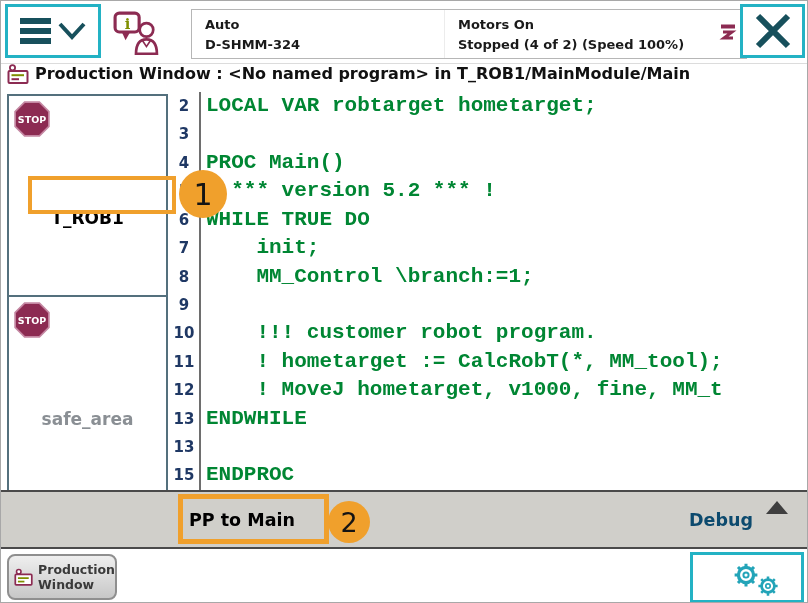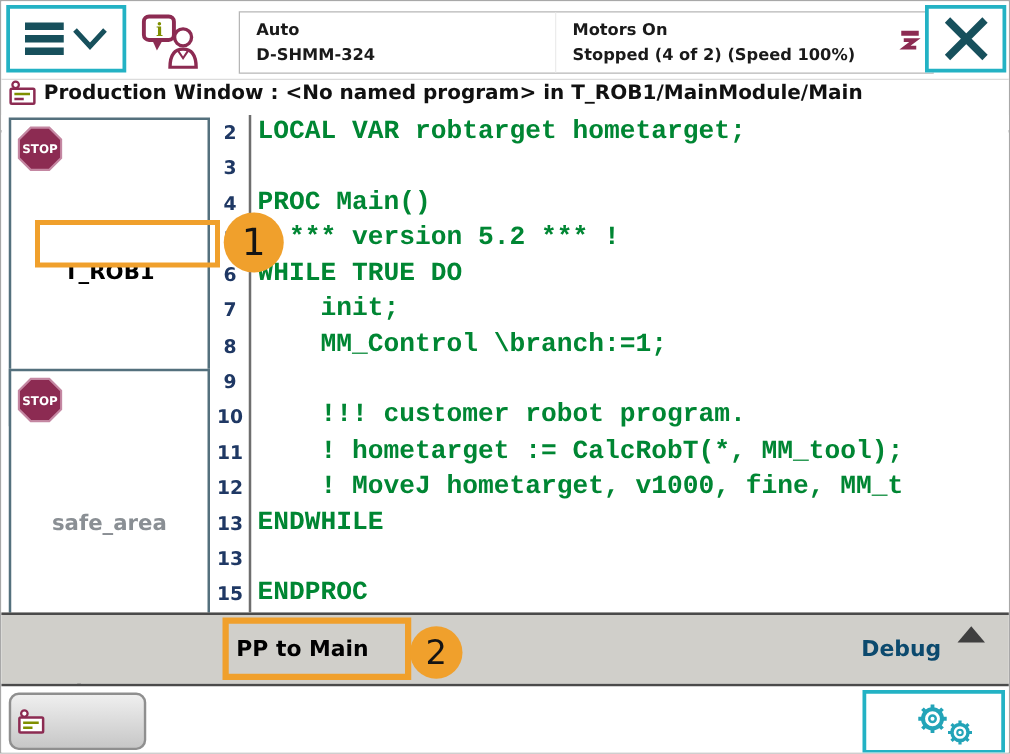--- a/index.html
+++ b/index.html
@@ -261,20 +261,24 @@
   </div>
 
   <div class="statusbar">
     <div class="pw-btn">
       <svg width="22" height="21" viewBox="0 0 22 21">
         <circle cx="5.5" cy="3.8" r="2.6" fill="#fff" stroke="#8c2b52" stroke-width="1.8"></circle>
         <rect x="1.5" y="7" width="19" height="12" rx="1" fill="#fff" stroke="#8c2b52" stroke-width="2"></rect>
         <line x1="4.5" y1="11.2" x2="17" y2="11.2" stroke="#7f8f00" stroke-width="2"></line>
         <line x1="4.5" y1="15.2" x2="12" y2="15.2" stroke="#7f8f00" stroke-width="2"></line>
       </svg>
+      <span class="pw-label">
+        <div>Production</div>
+        <div>Window</div>
+      </span>
     </div>
 
     <div class="gears-btn">
       <svg class="gear1" width="26" height="26" viewBox="0 0 24 24">
         <g stroke="#23a4b8" fill="none">
           <circle cx="12" cy="12" r="7" stroke-width="3"></circle>
           <path d="M12,1.5 V5 M12,19 V22.5 M1.5,12 H5 M19,12 H22.5 M4.6,4.6 L7,7 M17,17 L19.4,19.4 M4.6,19.4 L7,17 M17,7 L19.4,4.6" stroke-width="2.8"></path>
           <circle cx="12" cy="12" r="2.4" fill="#fff" stroke-width="1.8"></circle>
         </g>
       </svg>

